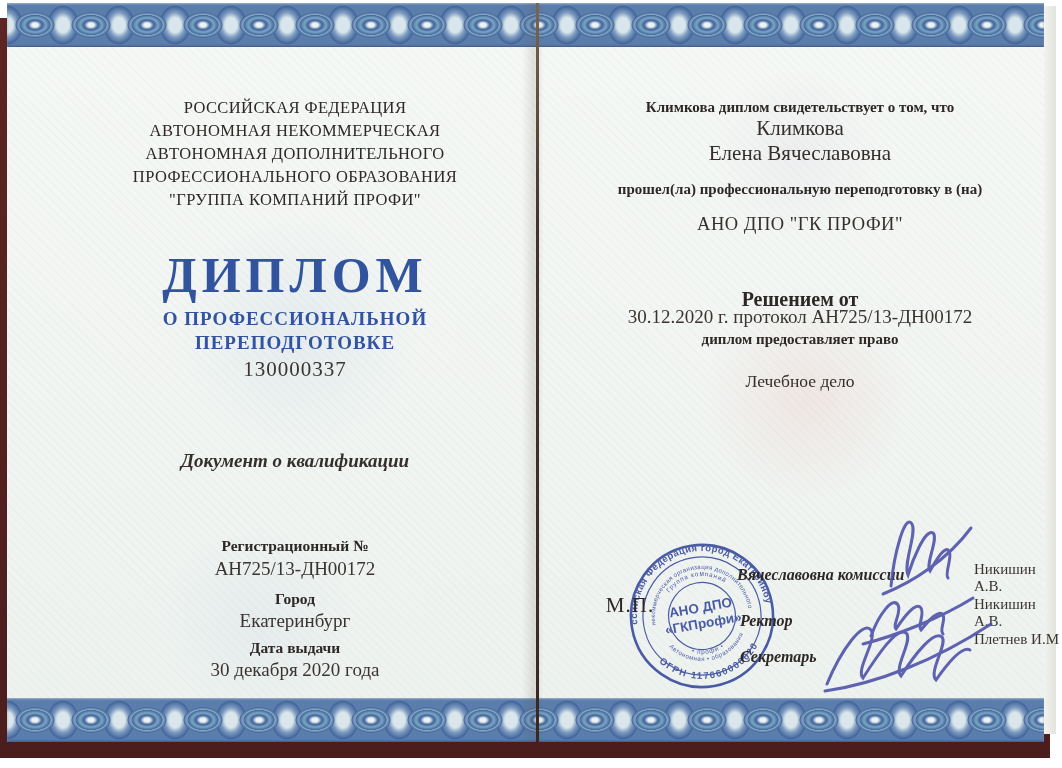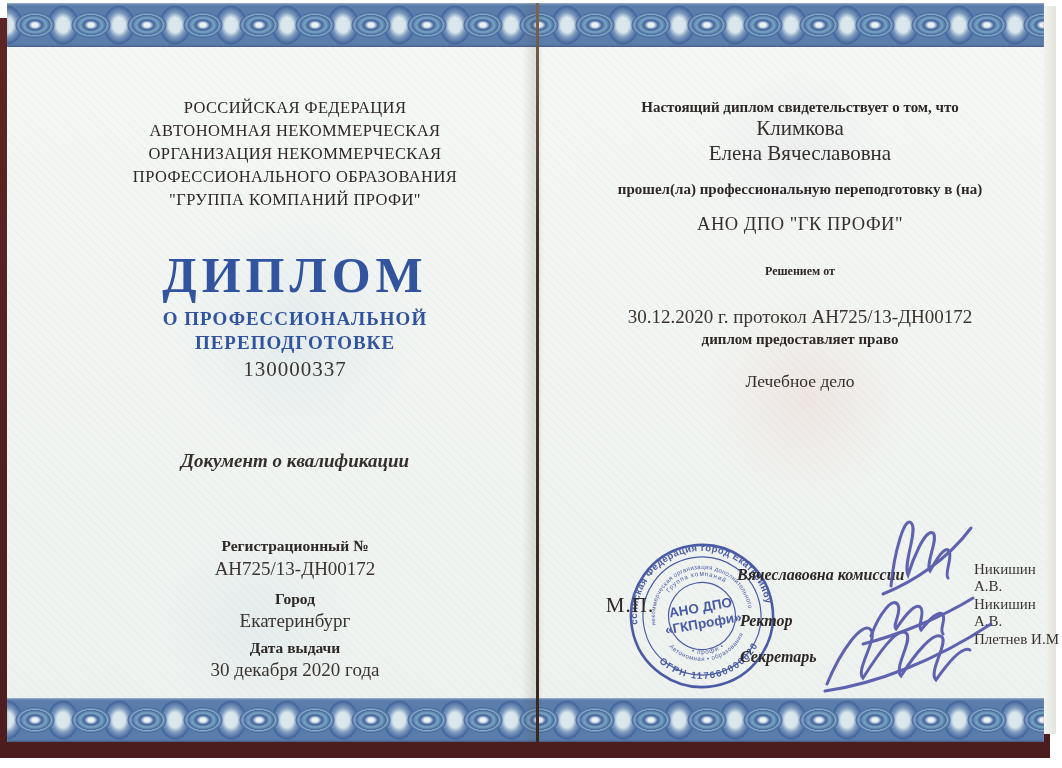--- a/index.html
+++ b/index.html
@@ -65,46 +65,46 @@
     <div class="ornament top"></div>
     <div class="ornament bottom"></div>
   </div>
 
   <div class="gutter"></div>
   <div class="spine-line"></div>
 
   <div class="t hdr" style="left:120px;top:96px;width:350px;">
     <div>РОССИЙСКАЯ ФЕДЕРАЦИЯ</div>
     <div>АВТОНОМНАЯ НЕКОММЕРЧЕСКАЯ</div>
-    <div>ОРГАНИЗАЦИЯ НЕКОММЕРЧЕСКАЯ</div>
+    <div>АВТОНОМНАЯ ДОПОЛНИТЕЛЬНОГО</div>
     <div>ПРОФЕССИОНАЛЬНОГО ОБРАЗОВАНИЯ</div>
     <div>"ГРУППА КОМПАНИЙ ПРОФИ"</div>
   </div>
 
   <div class="t title" style="left:95px;top:246px;width:400px;">ДИПЛОМ</div>
   <div class="t b blue" style="left:95px;top:308px;width:400px;font-size:19px;letter-spacing:1px;">О ПРОФЕССИОНАЛЬНОЙ</div>
   <div class="t b blue" style="left:95px;top:332px;width:400px;font-size:19px;letter-spacing:1px;">ПЕРЕПОДГОТОВКЕ</div>
   <div class="t" style="left:95px;top:357px;width:400px;font-size:21px;letter-spacing:1px;color:#3a3530;">130000337</div>
 
   <div class="t b i" style="left:95px;top:450px;width:400px;font-size:19px;">Документ о квалификации</div>
 
   <div class="t small-b" style="left:95px;top:537px;width:400px;">Регистрационный №</div>
   <div class="t val" style="left:95px;top:558px;width:400px;">АН725/13-ДН00172</div>
   <div class="t small-b" style="left:95px;top:590px;width:400px;">Город</div>
   <div class="t val" style="left:95px;top:610px;width:400px;">Екатеринбург</div>
   <div class="t small-b" style="left:95px;top:639px;width:400px;">Дата выдачи</div>
   <div class="t val" style="left:95px;top:659px;width:400px;">30 декабря 2020 года</div>
 
-  <div class="t b" style="left:570px;top:99px;width:460px;font-size:15px;color:#2d2825;">Настоящий диплом свидетельствует о том, что</div>
+  <div class="t b" style="left:570px;top:99px;width:460px;font-size:15px;color:#2d2825;">Климкова диплом свидетельствует о том, что</div>
   <div class="t" style="left:570px;top:116px;width:460px;font-size:21px;">Климкова</div>
   <div class="t" style="left:570px;top:141px;width:460px;font-size:21px;">Елена Вячеславовна</div>
   <div class="t b" style="left:570px;top:181px;width:460px;font-size:15px;color:#2d2825;text-align:center;">прошел(ла) профессиональную переподготовку в (на)</div>
   <div class="t" style="left:570px;top:214px;width:460px;font-size:18.5px;letter-spacing:.5px;">АНО ДПО "ГК ПРОФИ"</div>
 
-  <div class="t b" style="left:570px;top:264px;width:460px;font-size:12px;color:#2d2825;">Решением от</div>
+  <div class="t b" style="left:570px;top:288px;width:460px;font-size:20px;color:#2d2825;">Решением от</div>
   <div class="t val" style="left:570px;top:306px;width:460px;">30.12.2020 г. протокол АН725/13-ДН00172</div>
   <div class="t b" style="left:570px;top:331px;width:460px;font-size:15px;color:#2d2825;">диплом предоставляет право</div>
   <div class="t" style="left:570px;top:371px;width:460px;font-size:17.5px;">Лечебное дело</div>
 
   <svg class="seal-svg" width="156" height="156" viewBox="0 0 156 156">
     <g transform="rotate(-10 78 78)">
       <circle cx="78" cy="78" r="71" fill="none" stroke="#3d4f9f" stroke-width="2.6"></circle>
       <circle cx="78" cy="78" r="59" fill="none" stroke="#3d4f9f" stroke-width="1.2"></circle>
       <circle cx="78" cy="78" r="33.5" fill="none" stroke="#3d4f9f" stroke-width="1.2"></circle>
       <defs>

